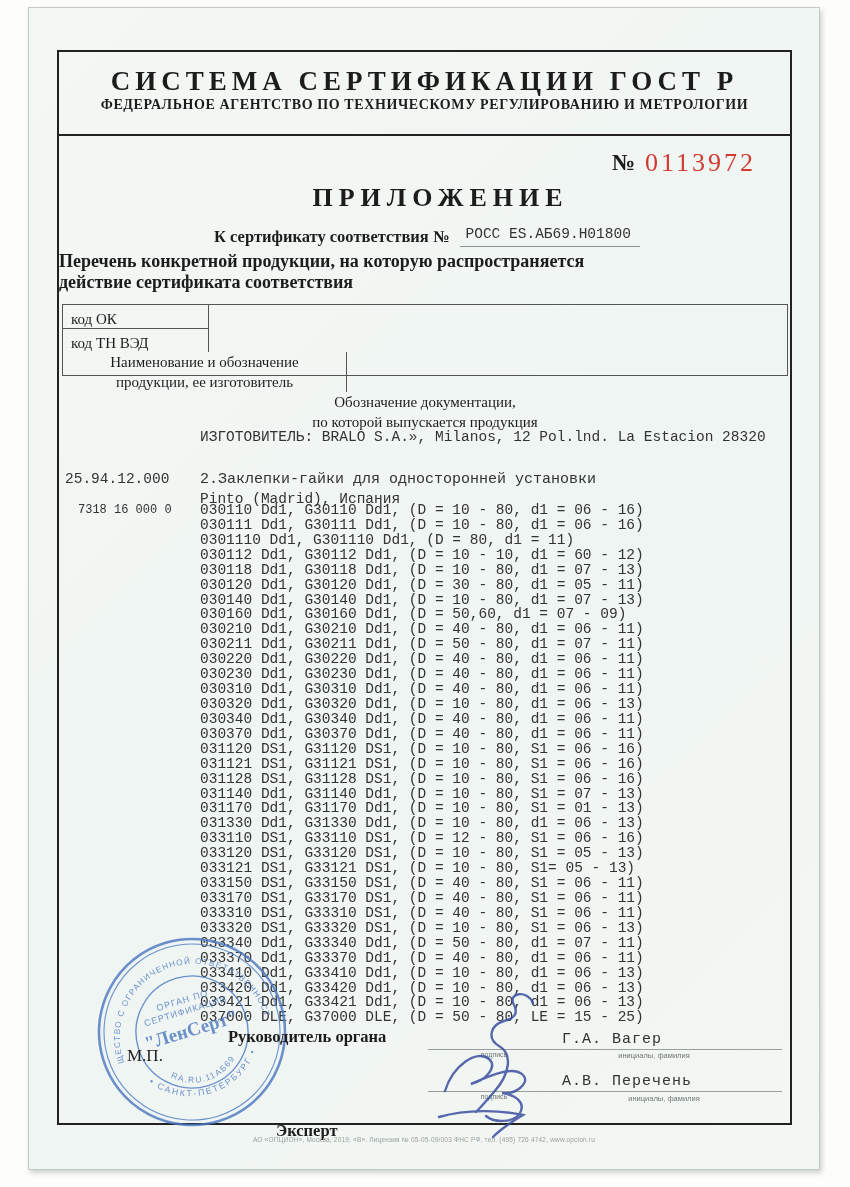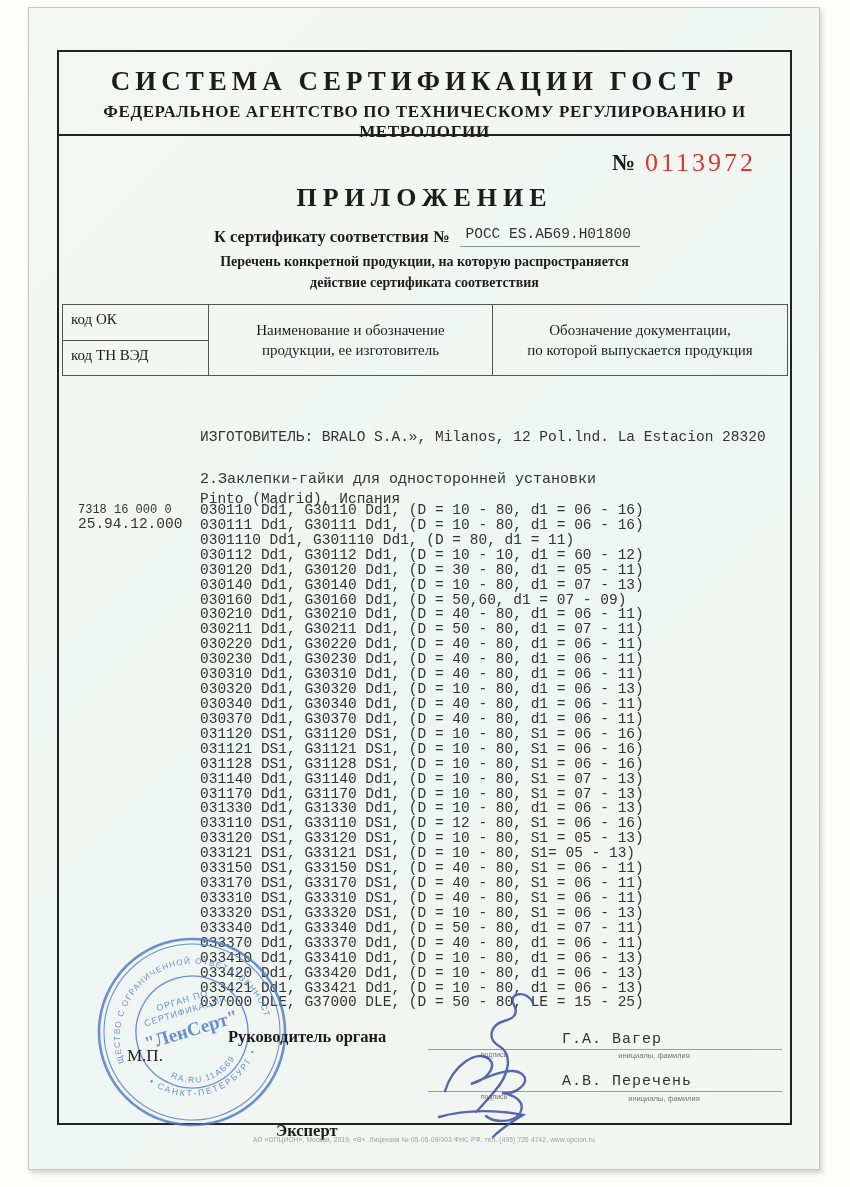--- a/index.html
+++ b/index.html
@@ -7,50 +7,50 @@
           font-family:"Liberation Serif","DejaVu Serif",serif;color:#1c1c1c;}
   .page{position:absolute;left:28px;top:7px;width:790px;height:1161px;
         background:linear-gradient(135deg,#f4f8f5 0%,#eff5f2 55%,#f3f7f4 100%);
         border:1px solid #c2cac5;box-shadow:2px 3px 5px rgba(0,0,0,.18);}
   .frame{position:absolute;left:28px;top:42px;width:731px;height:1071px;
          border:2px solid #222;}
   
   .cert-header{position:absolute;left:0;top:0;width:100%;height:82px;
                border-bottom:2px solid #222;text-align:center;}
   .h-title{margin-top:14px;font-size:27px;font-weight:bold;letter-spacing:5px;}
-  .h-agency{margin-top:5px;font-size:17px;font-weight:bold;letter-spacing:.6px;}
+  .h-agency{font-size:14px;font-weight:bold;letter-spacing:.6px;}
   
   .blank-no{position:absolute;top:96px;right:34px;display:flex;align-items:center;gap:10px;}
   .no-sign{font-size:23px;font-weight:bold;}
   .no-value{font-family:Liberation Serif, serif;
             font-size:26px;letter-spacing:3px;color:#d23a31;}
   .appendix{position:absolute;top:131px;width:100%;text-align:center;
-            font-size:26px;font-weight:bold;letter-spacing:6px;}
+            font-size:26px;font-weight:bold;letter-spacing:6px;padding-left:16px;}
   .cert-row{position:absolute;top:160px;left:155px;display:flex;align-items:flex-end;}
   .cert-label{font-size:16.5px;font-weight:bold;}
   .cert-slot{position:relative;display:inline-block;width:180px;height:34px;
              border-bottom:1px solid #8b9390;margin-left:10px;}
   .cert-num{position:absolute;left:6px;bottom:4px;white-space:nowrap;
             font-family:"Liberation Mono","DejaVu Sans Mono",monospace;font-size:14.5px;color:#3a3a3a;}
-  .subtitle{position:absolute;top:199px;width:100%;text-align:center;
-            font-size:14px;font-weight:bold;line-height:21px;}
+  .subtitle{position:absolute;top:199px;width:100%;text-align:left;
+            font-size:18px;font-weight:bold;line-height:21px;}
   
   .ptable{position:absolute;top:252px;left:3px;width:724px;height:70px;
-          border:1px solid #555;display:flex;font-size:15px;}
+          border:1px solid #555;display:flex;font-size:15px;flex-direction:column;}
   .tcol1{width:145px;display:flex;flex-direction:column;border-right:1px solid #555;}
   .tcell{flex:1;padding:6px 0 0 8px;}
   .tcell.top{border-bottom:1px solid #555;}
   .tcol2{width:283px;border-right:1px solid #555;display:flex;flex-direction:column;
          justify-content:center;text-align:center;line-height:20px;}
   .tcol3{flex:1;display:flex;flex-direction:column;justify-content:center;
          text-align:center;line-height:20px;}
   
   .mono{font-family:"Liberation Mono","DejaVu Sans Mono",monospace;color:#333;}
   .manufacturer{position:absolute;top:334px;left:141px;font-size:14.5px;line-height:20.5px;white-space:pre;}
-  .ok-code{position:absolute;top:419px;left:19px;font-size:14.5px;margin-top:45px;}
+  .ok-code{position:absolute;top:419px;left:6px;font-size:14.5px;}
   .product-group{position:absolute;top:419px;left:141px;font-size:15px;white-space:nowrap;}
   .tnved-code{position:absolute;top:451px;left:19px;font-size:12px;}
   .items{position:absolute;top:451px;left:141px;font-size:14.5px;line-height:14.92px;}
   .items>div{white-space:nowrap;}
   
   .sig-label{position:absolute;left:169px;font-size:16.5px;font-weight:bold;}
   .sig-slot{position:absolute;left:369px;width:132px;height:22px;border-bottom:1px solid #979d9a;}
   .slot-caption{position:absolute;left:369px;width:132px;text-align:center;
                 font-family:"Liberation Sans",sans-serif;font-size:7px;color:#6f7673;}
   .name-slot{position:absolute;left:499px;width:224px;height:22px;border-bottom:1px solid #9aa19d;}
@@ -116,36 +116,37 @@
 
       <div class="ok-code mono">25.94.12.000</div>
       <div class="product-group mono">2.Заклепки-гайки для односторонней установки</div>
       <div class="tnved-code mono">7318 16 000 0</div>
 
       <div class="items mono">
           <div>030110 Dd1, G30110 Dd1, (D = 10 - 80, d1 = 06 - 16)</div>
           <div>030111 Dd1, G30111 Dd1, (D = 10 - 80, d1 = 06 - 16)</div>
           <div>0301110 Dd1, G301110 Dd1, (D = 80, d1 = 11)</div>
           <div>030112 Dd1, G30112 Dd1, (D = 10 - 10, d1 = 60 - 12)</div>
+          <div>030118 Dd1, G30118 Dd1, (D = 10 - 80, d1 = 07 - 13)</div>
           <div>030120 Dd1, G30120 Dd1, (D = 30 - 80, d1 = 05 - 11)</div>
           <div>030140 Dd1, G30140 Dd1, (D = 10 - 80, d1 = 07 - 13)</div>
           <div>030160 Dd1, G30160 Dd1, (D = 50,60, d1 = 07 - 09)</div>
           <div>030210 Dd1, G30210 Dd1, (D = 40 - 80, d1 = 06 - 11)</div>
           <div>030211 Dd1, G30211 Dd1, (D = 50 - 80, d1 = 07 - 11)</div>
           <div>030220 Dd1, G30220 Dd1, (D = 40 - 80, d1 = 06 - 11)</div>
           <div>030230 Dd1, G30230 Dd1, (D = 40 - 80, d1 = 06 - 11)</div>
           <div>030310 Dd1, G30310 Dd1, (D = 40 - 80, d1 = 06 - 11)</div>
           <div>030320 Dd1, G30320 Dd1, (D = 10 - 80, d1 = 06 - 13)</div>
           <div>030340 Dd1, G30340 Dd1, (D = 40 - 80, d1 = 06 - 11)</div>
           <div>030370 Dd1, G30370 Dd1, (D = 40 - 80, d1 = 06 - 11)</div>
           <div>031120 DS1, G31120 DS1, (D = 10 - 80, S1 = 06 - 16)</div>
           <div>031121 DS1, G31121 DS1, (D = 10 - 80, S1 = 06 - 16)</div>
           <div>031128 DS1, G31128 DS1, (D = 10 - 80, S1 = 06 - 16)</div>
           <div>031140 Dd1, G31140 Dd1, (D = 10 - 80, S1 = 07 - 13)</div>
-          <div>031170 Dd1, G31170 Dd1, (D = 10 - 80, S1 = 07 - 13)</div>
+          <div>031170 Dd1, G31170 Dd1, (D = 10 - 80, S1 = 01 - 13)</div>
           <div>031330 Dd1, G31330 Dd1, (D = 10 - 80, d1 = 06 - 13)</div>
           <div>033110 DS1, G33110 DS1, (D = 12 - 80, S1 = 06 - 16)</div>
           <div>033120 DS1, G33120 DS1, (D = 10 - 80, S1 = 05 - 13)</div>
           <div>033121 DS1, G33121 DS1, (D = 10 - 80, S1= 05 - 13)</div>
           <div>033150 DS1, G33150 DS1, (D = 40 - 80, S1 = 06 - 11)</div>
           <div>033170 DS1, G33170 DS1, (D = 40 - 80, S1 = 06 - 11)</div>
           <div>033310 DS1, G33310 DS1, (D = 40 - 80, S1 = 06 - 11)</div>
           <div>033320 DS1, G33320 DS1, (D = 10 - 80, S1 = 06 - 13)</div>
           <div>033340 Dd1, G33340 Dd1, (D = 50 - 80, d1 = 07 - 11)</div>
           <div>033370 Dd1, G33370 Dd1, (D = 40 - 80, d1 = 06 - 11)</div>

